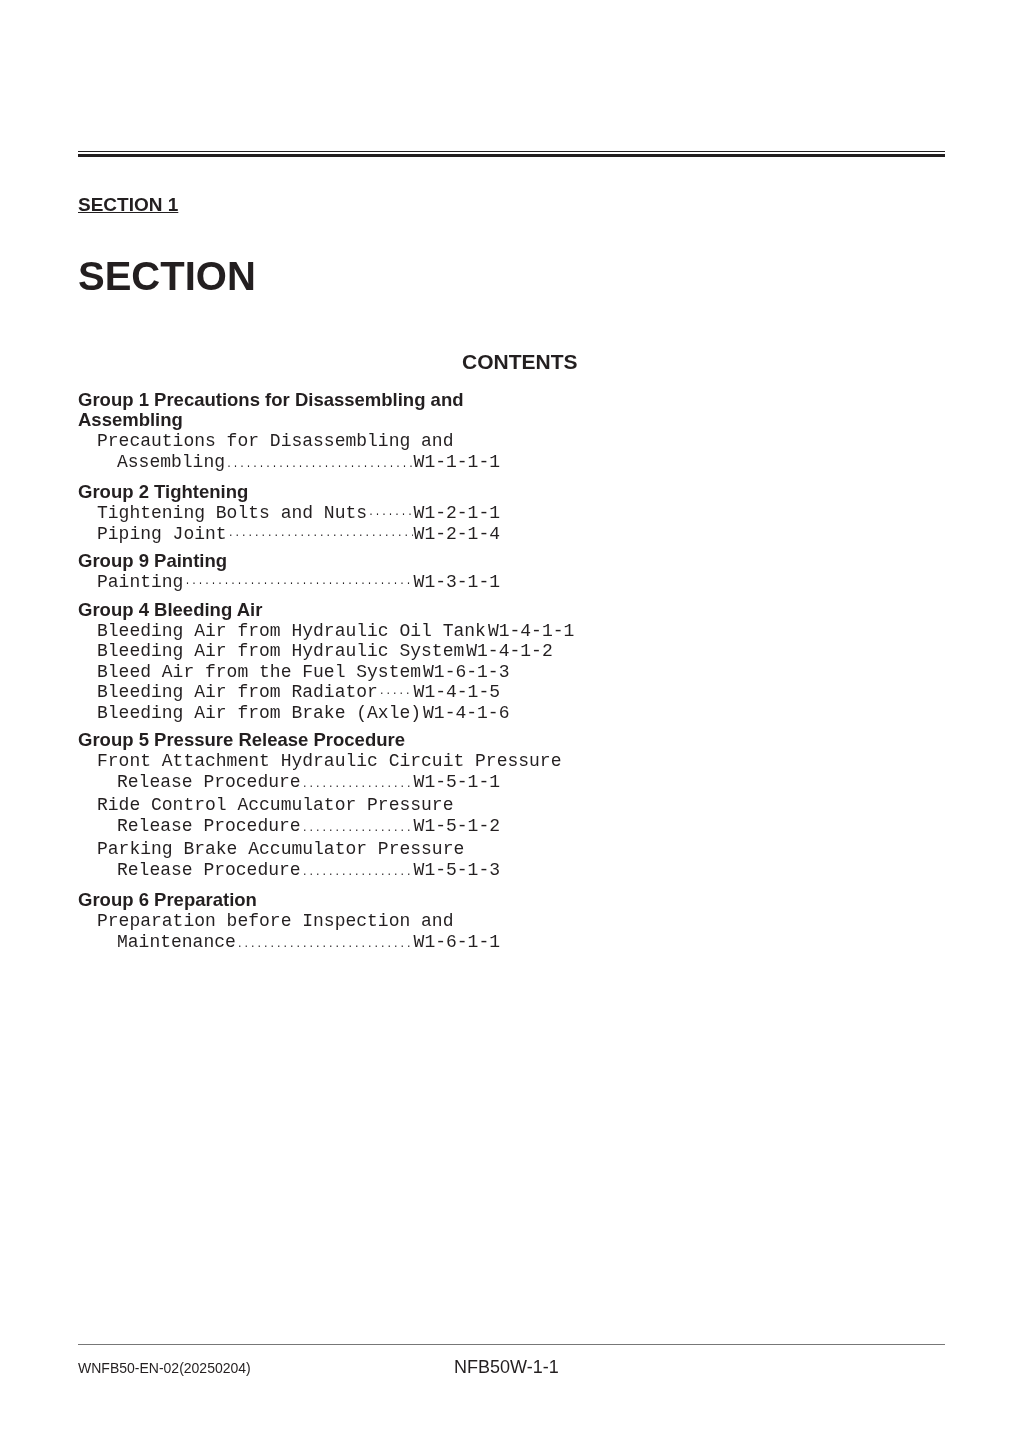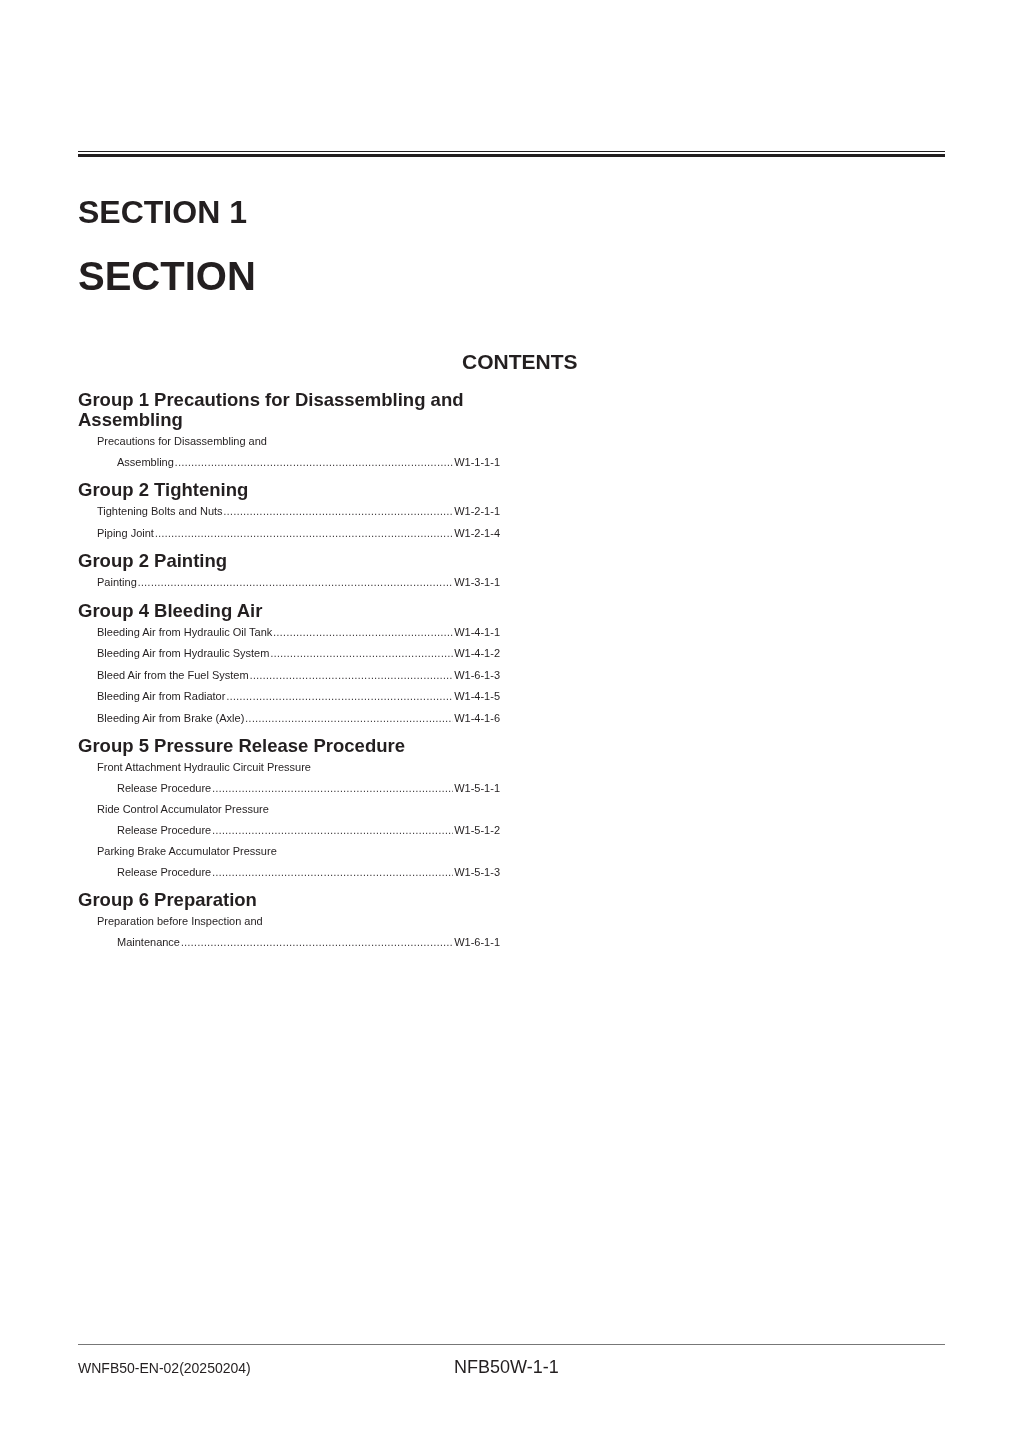--- a/index.html
+++ b/index.html
@@ -2,30 +2,30 @@
 <html><head>
 <meta charset="utf-8">
 <style>
   html, body { margin: 0; padding: 0; background: #ffffff; }
   body {
     width: 1024px; height: 1447px; position: relative; overflow: hidden;
     font-family: "Liberation Sans", "DejaVu Sans", sans-serif; color: #231f20;
   }
   .rule-top-thin { position: absolute; left: 78px; width: 867px; top: 151px; height: 1px; background: #231f20; }
   .rule-top-thick { position: absolute; left: 78px; width: 867px; top: 154px; height: 3px; background: #231f20; }
-  .section-label { position: absolute; left: 78px; top: 194px; font-size: 32px; font-weight: bold; letter-spacing: 0px; margin: 0; }
+  .section-label { position: absolute; left: 78px; top: 194px; font-size: 19px; font-weight: bold; letter-spacing: 0px; margin: 0; text-decoration: underline; }
   .section-title { position: absolute; left: 78px; top: 254px; font-size: 40px; font-weight: bold; margin: 0; }
   .contents-title { position: absolute; left: 454px; top: 342px; font-size: 21px; font-weight: bold; margin: 8px; }
   .toc { position: absolute; left: 78px; top: 390px; width: 422px; }
   .group { margin-bottom: 7px; }
   .group-title { font-size: 18.5px; font-weight: bold; line-height: 20px; margin: 0 0 1px 0; }
-  .entry { font-size: 11px; line-height: 20.5px; position: relative; }
+  .entry { font-size: 18px; line-height: 20.5px; position: relative; font-family: Liberation Mono, monospace; }
   .entry .line1 { padding-left: 19px; display: block; white-space: nowrap; }
   .entry .row { display: flex; align-items: baseline; white-space: nowrap; }
-  .entry .row.first { padding-left: 19px; }
+  .entry .row.first { padding-left: 19px; align-items: center; }
   .entry .row.cont { padding-left: 39px; }
   .entry .txt { flex: 0 0 auto; }
   .entry .dots { flex: 1 1 auto; overflow: hidden; white-space: nowrap; margin: 0 1px; font-size: 10px; letter-spacing: 0.5px; color: #231f20; }
   .entry .dots::before { content: "................................................................................................................................................................................................"; }
   .entry .page { flex: 0 0 auto; }
   .rule-bottom { position: absolute; left: 78px; width: 867px; top: 1344px; height: 1px; background: #777; }
   .footer-left { position: absolute; left: 78px; top: 1360px; font-size: 14px; }
   .footer-center { position: absolute; left: 454px; top: 1357px; font-size: 18px; }
 </style>
 </head>
@@ -68,21 +68,21 @@
     <div class="entry">
       <div class="row first">
         <span class="txt">Piping Joint</span>
         <span class="dots"></span>
         <span class="page">W1-2-1-4</span>
       </div>
     </div>
   </div>
 
   <div class="group">
-    <div class="group-title">Group 2 Painting</div>
+    <div class="group-title">Group 9 Painting</div>
     <div class="entry">
       <div class="row first">
         <span class="txt">Painting</span>
         <span class="dots"></span>
         <span class="page">W1-3-1-1</span>
       </div>
     </div>
   </div>
 
   <div class="group">

